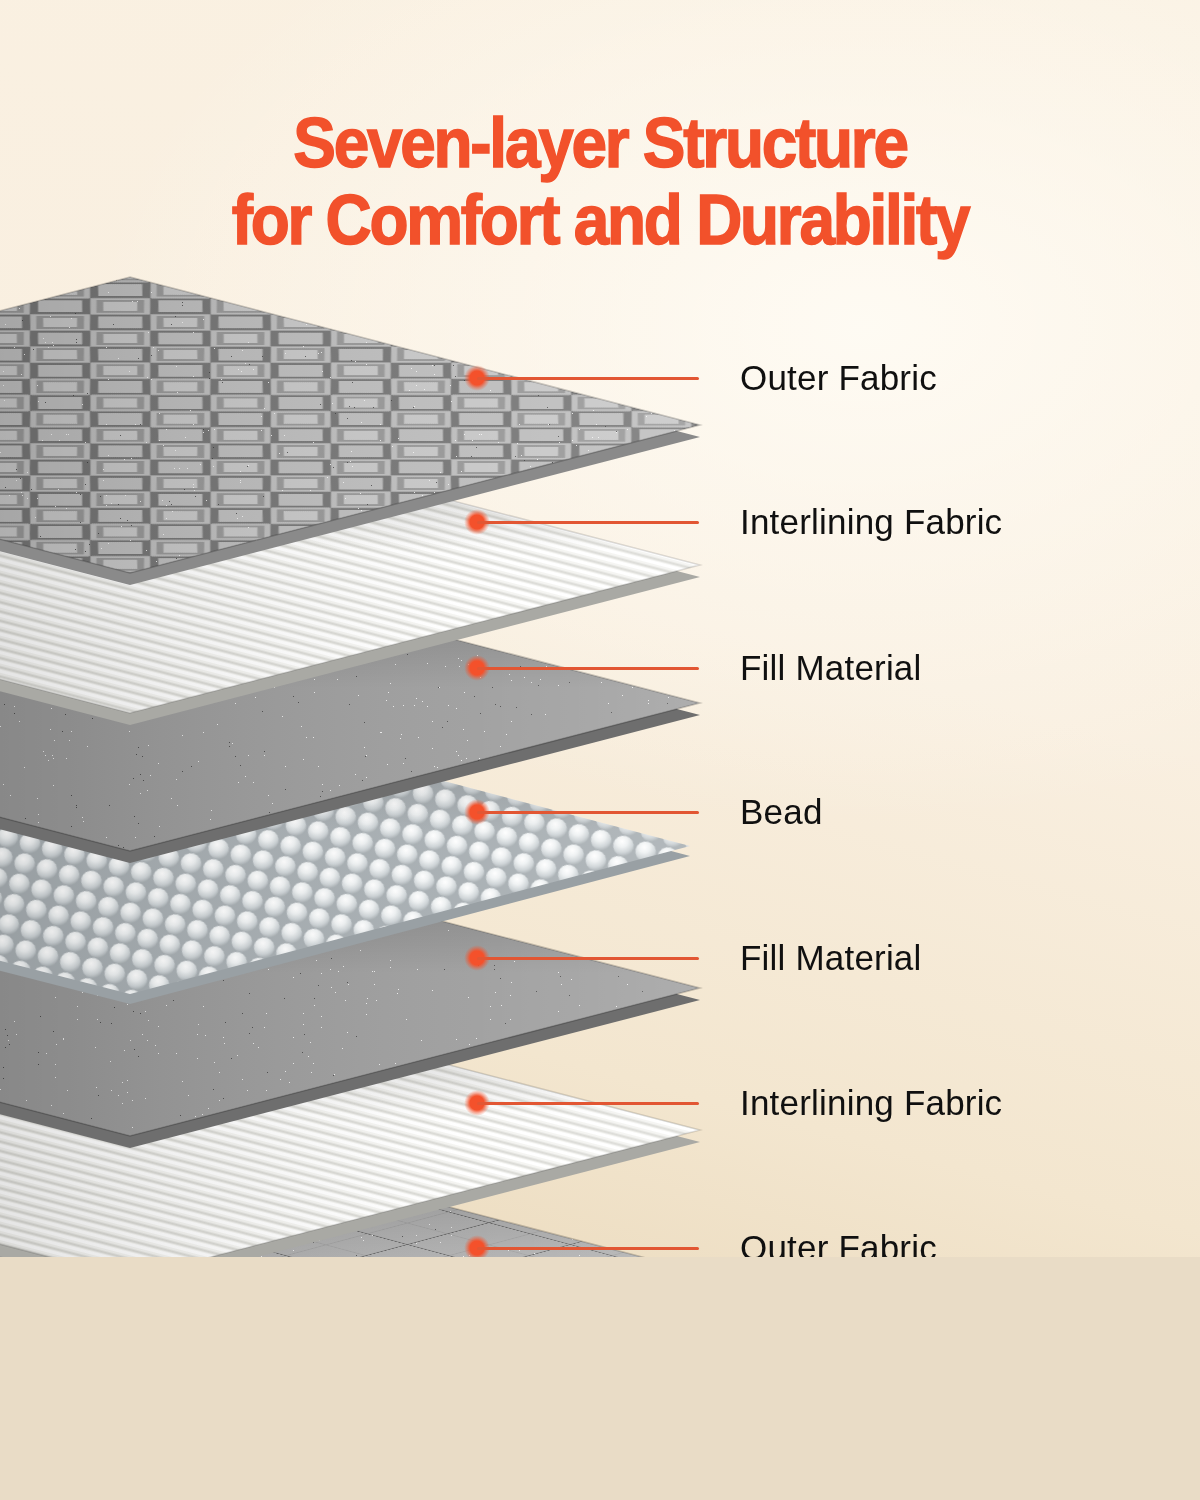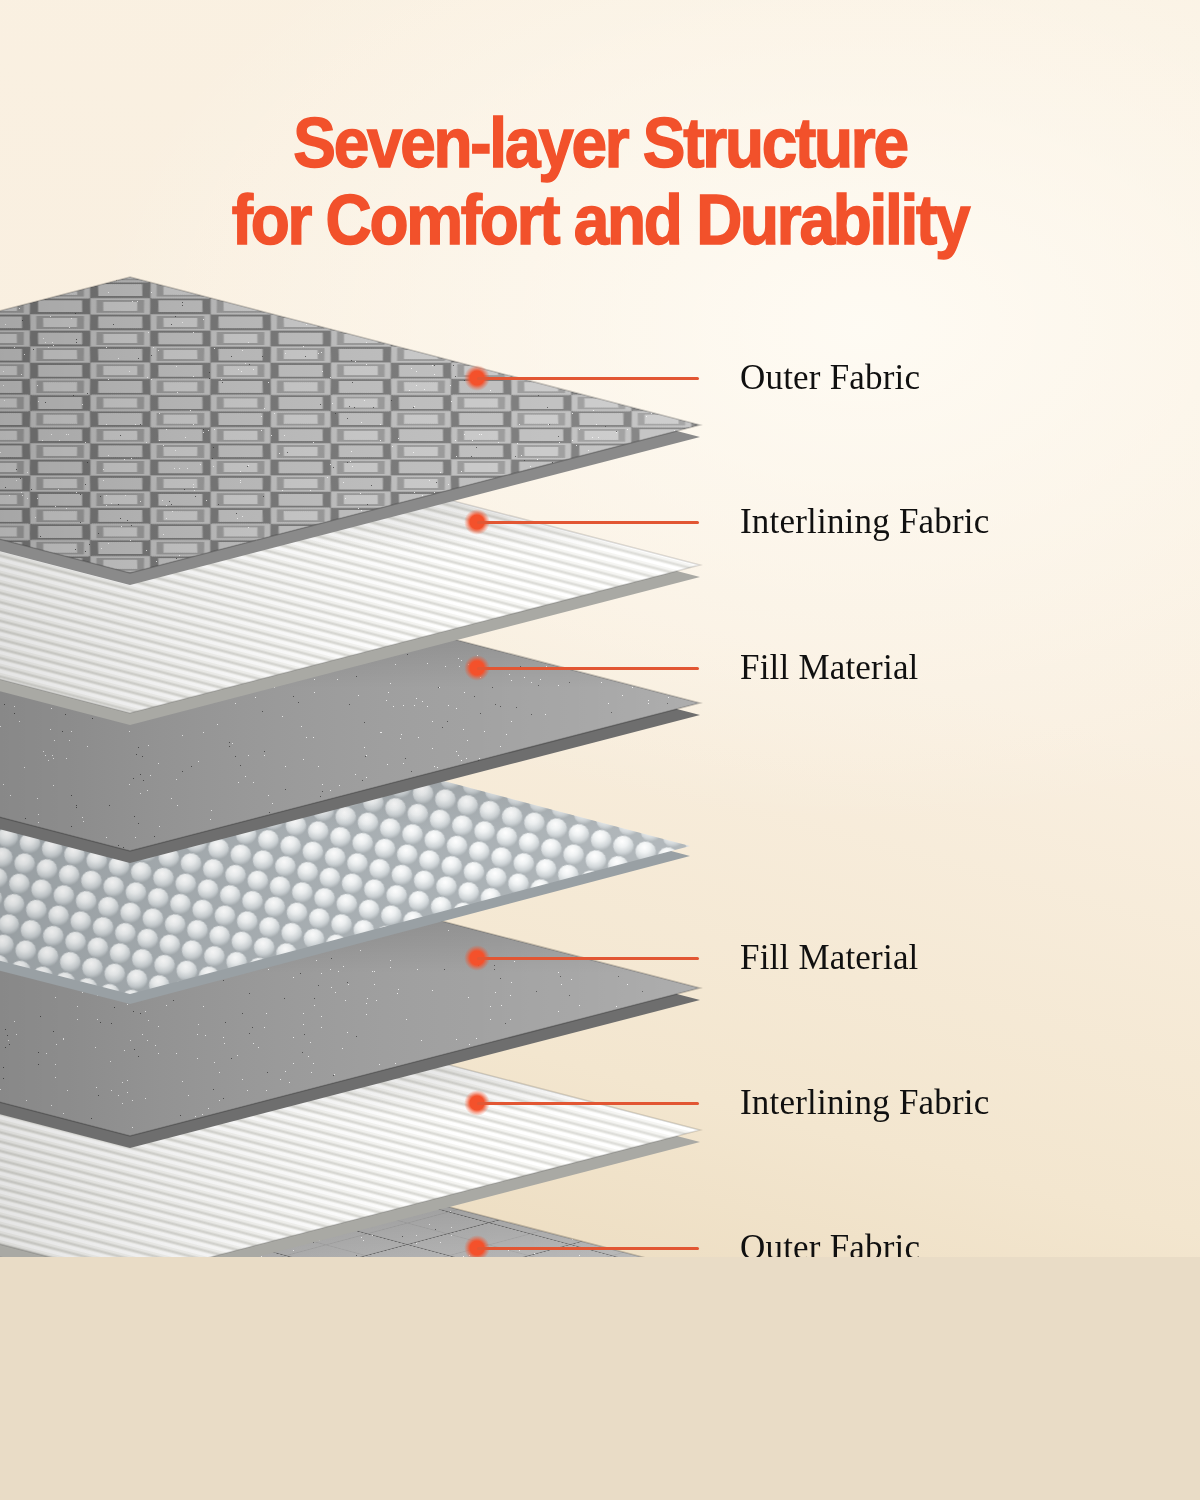--- a/index.html
+++ b/index.html
@@ -38,21 +38,20 @@
     width:222px;height:3px;margin-left:-13px;
     background:#E25633;border-radius:2px;
   }
   .callout .text{
     margin-left:41px;
     font-size:35px;
     font-weight:500;
     color:#101010;
     letter-spacing:0.2px;
     white-space:nowrap;
-    font-family:Liberation Serif, serif;
   }
 </style>
 </head>
 <body>
 
 <div class="canvas">
 
   <svg class="stack-svg" width="1200" height="1500" viewBox="0 0 1200 1500" aria-hidden="true">
     <defs>
 
@@ -198,20 +197,25 @@
   <div class="callout" style="top:500px">
     <span class="dot"></span>
     <span class="line"></span>
     <span class="text">Interlining Fabric</span>
   </div>
   <div class="callout" style="top:646px">
     <span class="dot"></span>
     <span class="line"></span>
     <span class="text">Fill Material</span>
   </div>
+  <div class="callout" style="top:790px">
+    <span class="dot"></span>
+    <span class="line"></span>
+    <span class="text">Bead</span>
+  </div>
   <div class="callout" style="top:936px">
     <span class="dot"></span>
     <span class="line"></span>
     <span class="text">Fill Material</span>
   </div>
   <div class="callout" style="top:1081px">
     <span class="dot"></span>
     <span class="line"></span>
     <span class="text">Interlining Fabric</span>
   </div>

